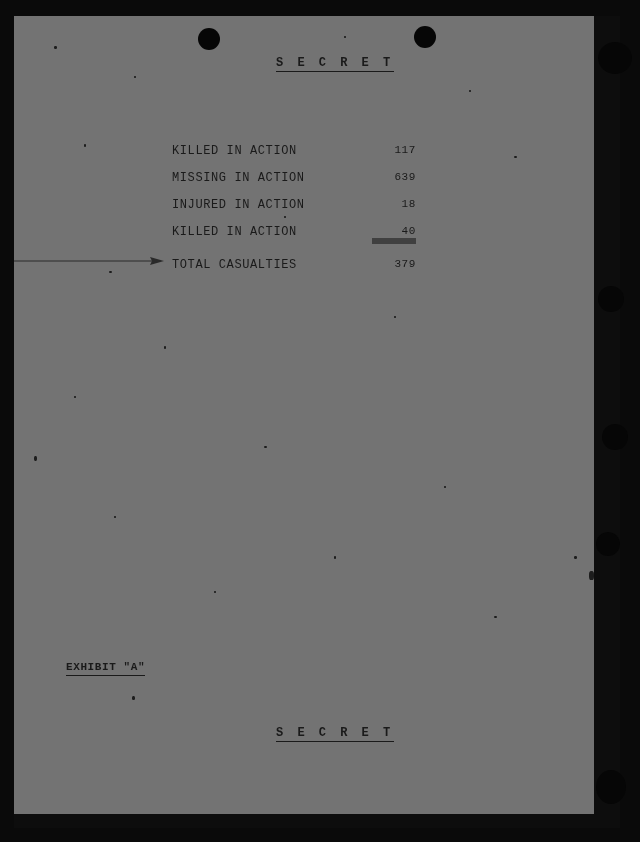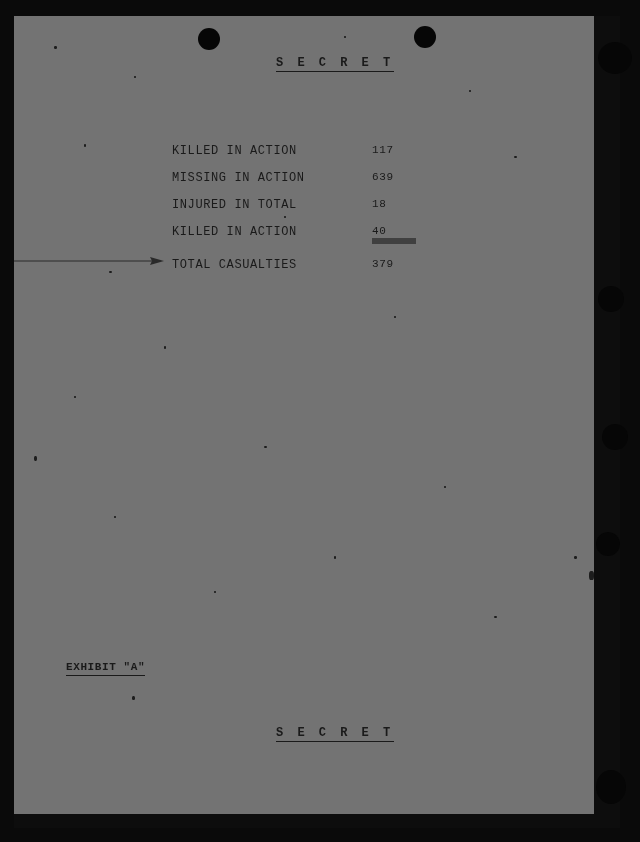--- a/index.html
+++ b/index.html
@@ -106,21 +106,21 @@
     letter-spacing: 0.6px;
     color: #1a1a1a;
     font-family: "Liberation Mono", monospace;
     white-space: pre;
   }
   .row-value {
     position: absolute;
     left: 200px;
     top: 0;
     width: 44px;
-    text-align: left;
+    text-align: right;
     font-size: 11px;
     letter-spacing: 0.6px;
     color: #1a1a1a;
     font-family: "Liberation Mono", monospace;
     white-space: pre;
   }
   .row.underline-value .row-value {
     border-bottom: 6px solid #404040;
     padding-bottom: 1px;
   }
@@ -170,21 +170,21 @@
     <div id="table">
       <div class="row">
         <span class="row-label">KILLED IN ACTION</span>
         <span class="row-value">117</span>
       </div>
       <div class="row">
         <span class="row-label">MISSING IN ACTION</span>
         <span class="row-value">639</span>
       </div>
       <div class="row">
-        <span class="row-label">INJURED IN TOTAL</span>
+        <span class="row-label">INJURED IN ACTION</span>
         <span class="row-value">18</span>
       </div>
       <div class="row underline-value">
         <span class="row-label">KILLED IN ACTION</span>
         <span class="row-value">40</span>
       </div>
       <div class="row" style="height:30px">
         <span class="row-label" style="top:6px">TOTAL CASUALTIES</span>
         <span class="row-value" style="top:6px">379</span>
       </div>

